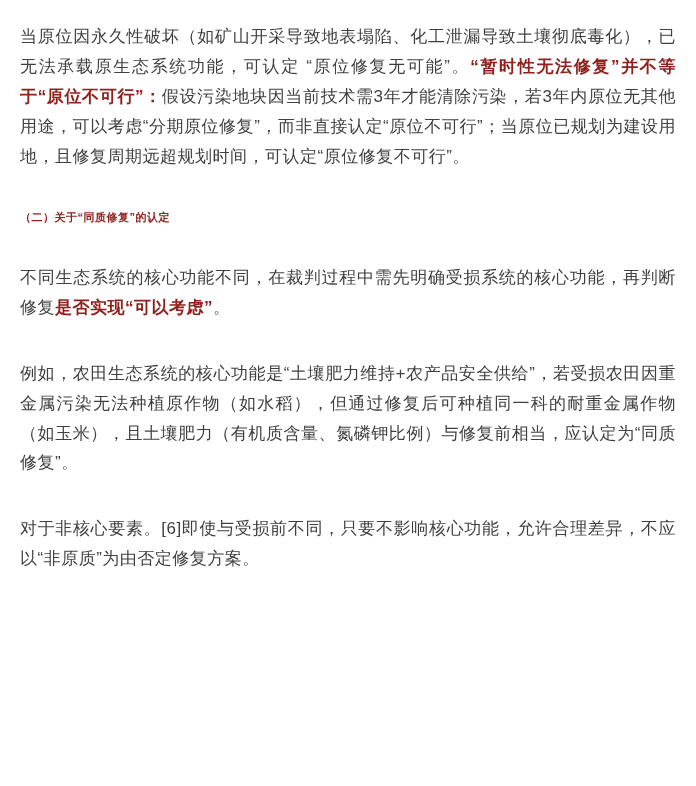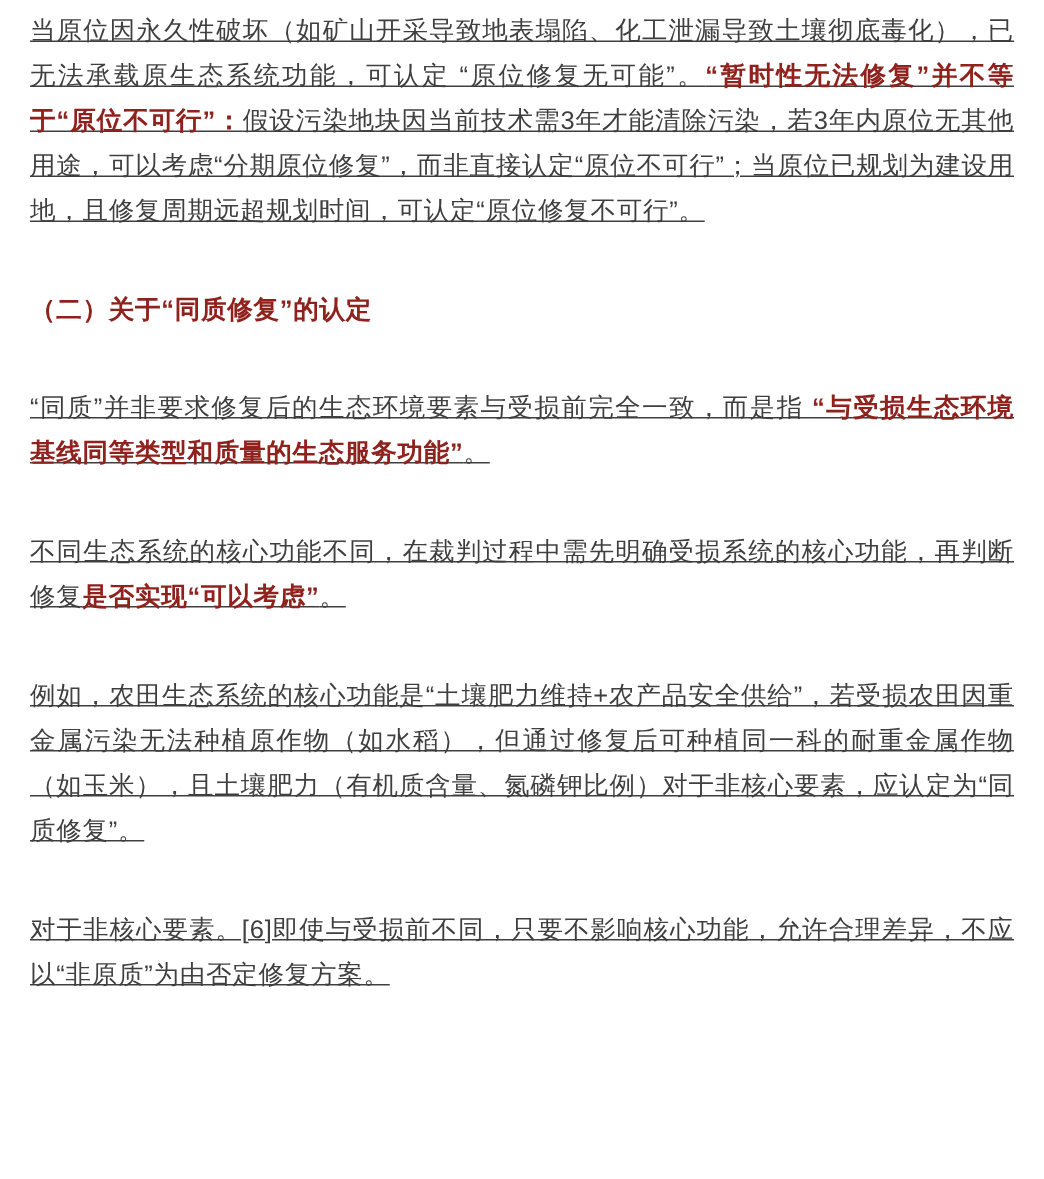--- a/index.html
+++ b/index.html
@@ -14,44 +14,42 @@
     padding: 6px 20px 18px 20px;
     font-family: "Liberation Sans", "DejaVu Sans", sans-serif;
     font-size: 17px;
     line-height: 1.76;
     letter-spacing: 0.5px;
     color: #3f3f3f;
     text-align: justify;
     overflow-wrap: break-word;
   }
   .article p {
-    margin: 0 0 36px 0;
-    text-decoration: underline;
+    margin: 16px 0 36px 0;
   }
   .article h2 {
     margin: 0 0 36px 0;
-    font-size: 17px;
+    font-size: 11px;
     line-height: 1.76;
   }
   .em {
     color: #8f221d;
     font-weight: bold;
   }
 </style>
 </head>
 <body>
 
 <main class="article">
 
   <p><span>当原位因永久性破坏（如矿山开采导致地表塌陷、化工泄漏导致土壤彻底毒化），已无法承载原生态系统功能，可认定 “原位修复无可能”。</span><span class="em">“暂时性无法修复”并不等于“原位不可行”：</span><span>假设污染地块因当前技术需3年才能清除污染，若3年内原位无其他用途，可以考虑“分期原位修复”，而非直接认定“原位不可行”；当原位已规划为建设用地，且修复周期远超规划时间，可认定“原位修复不可行”。</span></p>
 
 
   <h2><span class="em">（二）关于“同质修复”的认定</span></h2>
 
-  <p><span>“同质”并非要求修复后的生态环境要素与受损前完全一致，而是指 </span><span class="em">“与受损生态环境基线同等类型和质量的生态服务功能”</span><span>。</span></p>
 
   <p><span>不同生态系统的核心功能不同，在裁判过程中需先明确受损系统的核心功能，再判断修复</span><span class="em">是否实现“可以考虑”</span><span>。</span></p>
 
-  <p><span>例如，农田生态系统的核心功能是“土壤肥力维持+农产品安全供给”，若受损农田因重金属污染无法种植原作物（如水稻），但通过修复后可种植同一科的耐重金属作物（如玉米），且土壤肥力（有机质含量、氮磷钾比例）对于非核心要素，应认定为“同质修复”。</span></p>
+  <p><span>例如，农田生态系统的核心功能是“土壤肥力维持+农产品安全供给”，若受损农田因重金属污染无法种植原作物（如水稻），但通过修复后可种植同一科的耐重金属作物（如玉米），且土壤肥力（有机质含量、氮磷钾比例）与修复前相当，应认定为“同质修复”。</span></p>
 
   <p><span>对于非核心要素。[6]即使与受损前不同，只要不影响核心功能，允许合理差异，不应以“非原质”为由否定修复方案。</span></p>
 
 </main>
 
 </body></html>

